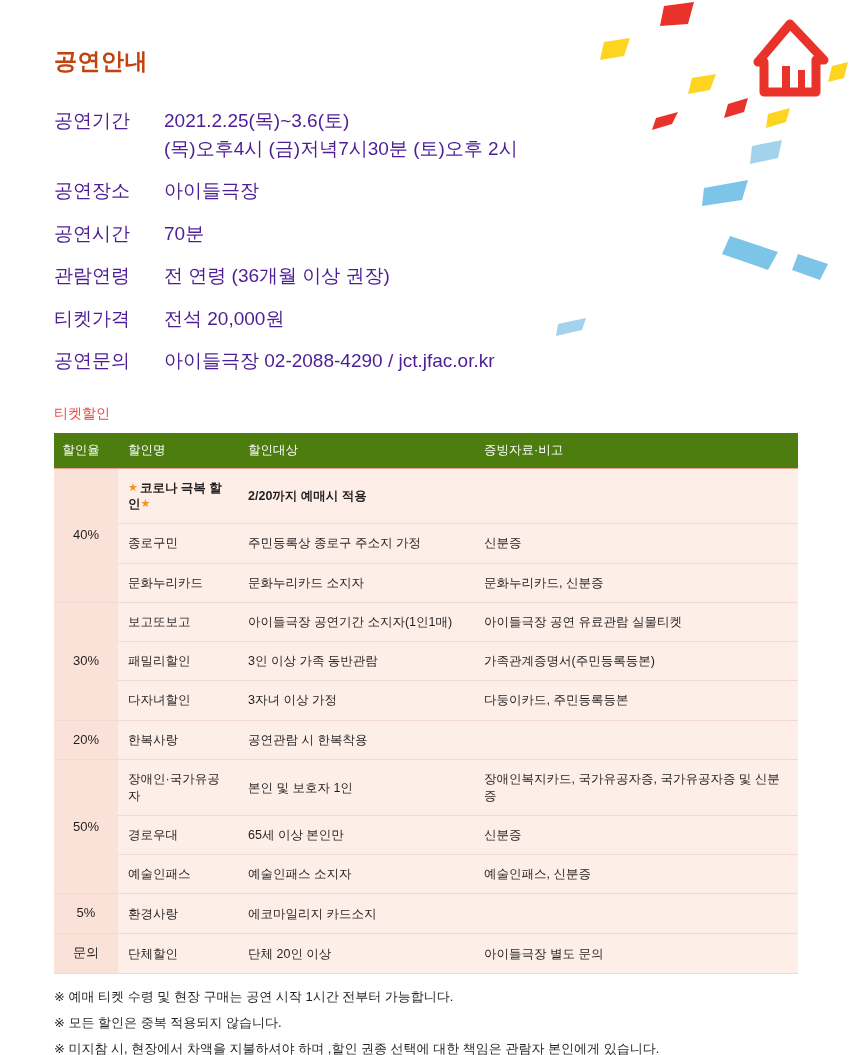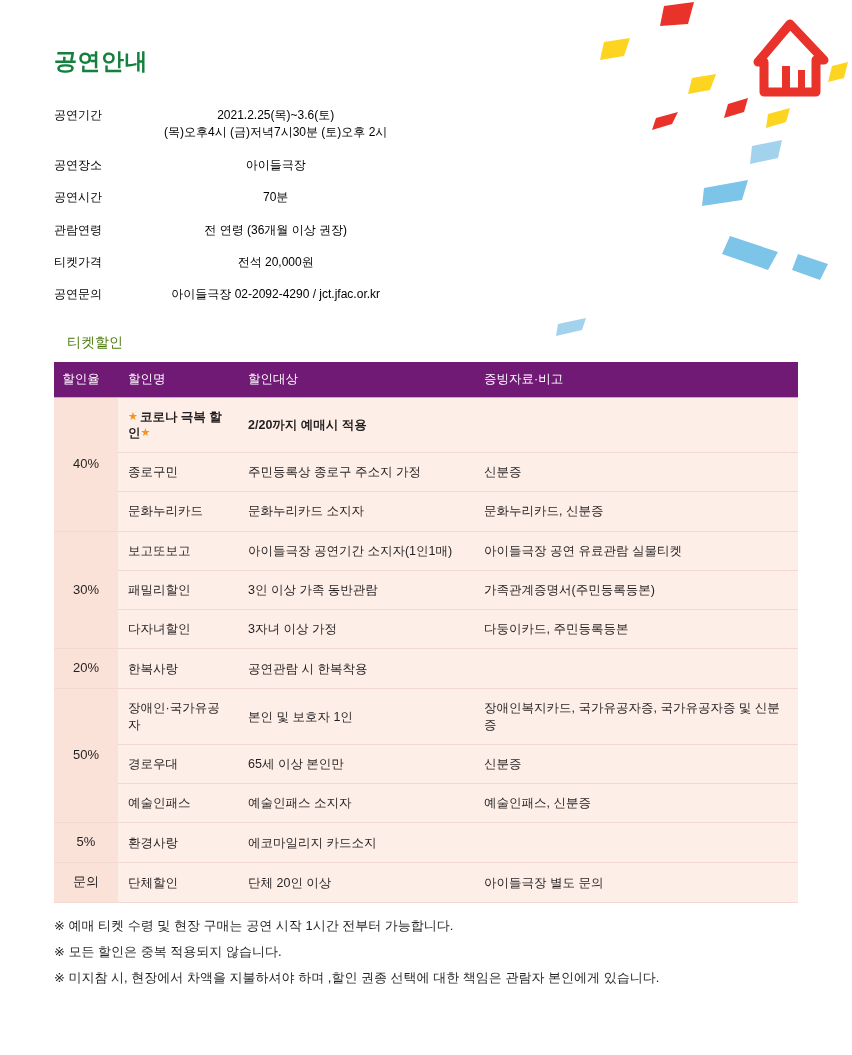--- a/index.html
+++ b/index.html
@@ -28,65 +28,64 @@
   .page {
     position: relative;
     padding: 46px 54px 0 54px;
   }
 
   .doc-title {
     font-size: 23px;
     font-weight: bold;
     letter-spacing: 0.5px;
     margin: 0 0 30px 0;
-    color: #15803d;
+    color: #c2410c;
   }
 
   
   .info-table {
     border-collapse: collapse;
     margin-bottom: 30px;
   }
   .info-table td {
     vertical-align: top;
     padding: 0 0 15px 0;
-    font-size: 12px;
+    font-size: 19px;
     line-height: 1.45;
-    color: #000000;
+    color: #4c1d95;
   }
   .info-table td.label {
     width: 110px;
     white-space: nowrap;
   }
   .info-table td.value {
     padding-left: 0;
-    text-align: center;
   }
   .info-table tr:last-child td { padding-bottom: 0; }
   .value-line { display: block; }
 
   
   .section-label {
     font-size: 14px;
-    margin: 26px 0 10px 13px;
-    color: #4d7c0f;
+    margin: 26px 0 10px 0;
+    color: #ef4444;
   }
 
   table.discount {
     width: 744px;
     border-collapse: collapse;
     table-layout: fixed;
   }
   table.discount col.c0 { width: 64px; }
   table.discount col.c1 { width: 120px; }
   table.discount col.c2 { width: 236px; }
   table.discount col.c3 { width: 324px; }
 
   table.discount thead th {
-    background: #701a75;
+    background: #4d7c0f;
     color: #ffffff;
     font-size: 12.5px;
     font-weight: normal;
     text-align: left;
     padding: 9px 10px;
     height: 33px;
     vertical-align: middle;
   }
   table.discount thead th.rate { text-align: center; padding-left: 0; }
 
@@ -196,21 +195,21 @@
       </tr>
       <tr>
         <td class="label">티켓가격</td>
         <td class="value">
           <span class="value-line">전석 20,000원</span>
         </td>
       </tr>
       <tr>
         <td class="label">공연문의</td>
         <td class="value">
-          <span class="value-line">아이들극장 02-2092-4290 / jct.jfac.or.kr</span>
+          <span class="value-line">아이들극장 02-2088-4290 / jct.jfac.or.kr</span>
         </td>
       </tr>
     </tbody>
   </table>
 
   <div class="section-label">티켓할인</div>
 
   <table class="discount">
     <colgroup>
       <col class="c0">

